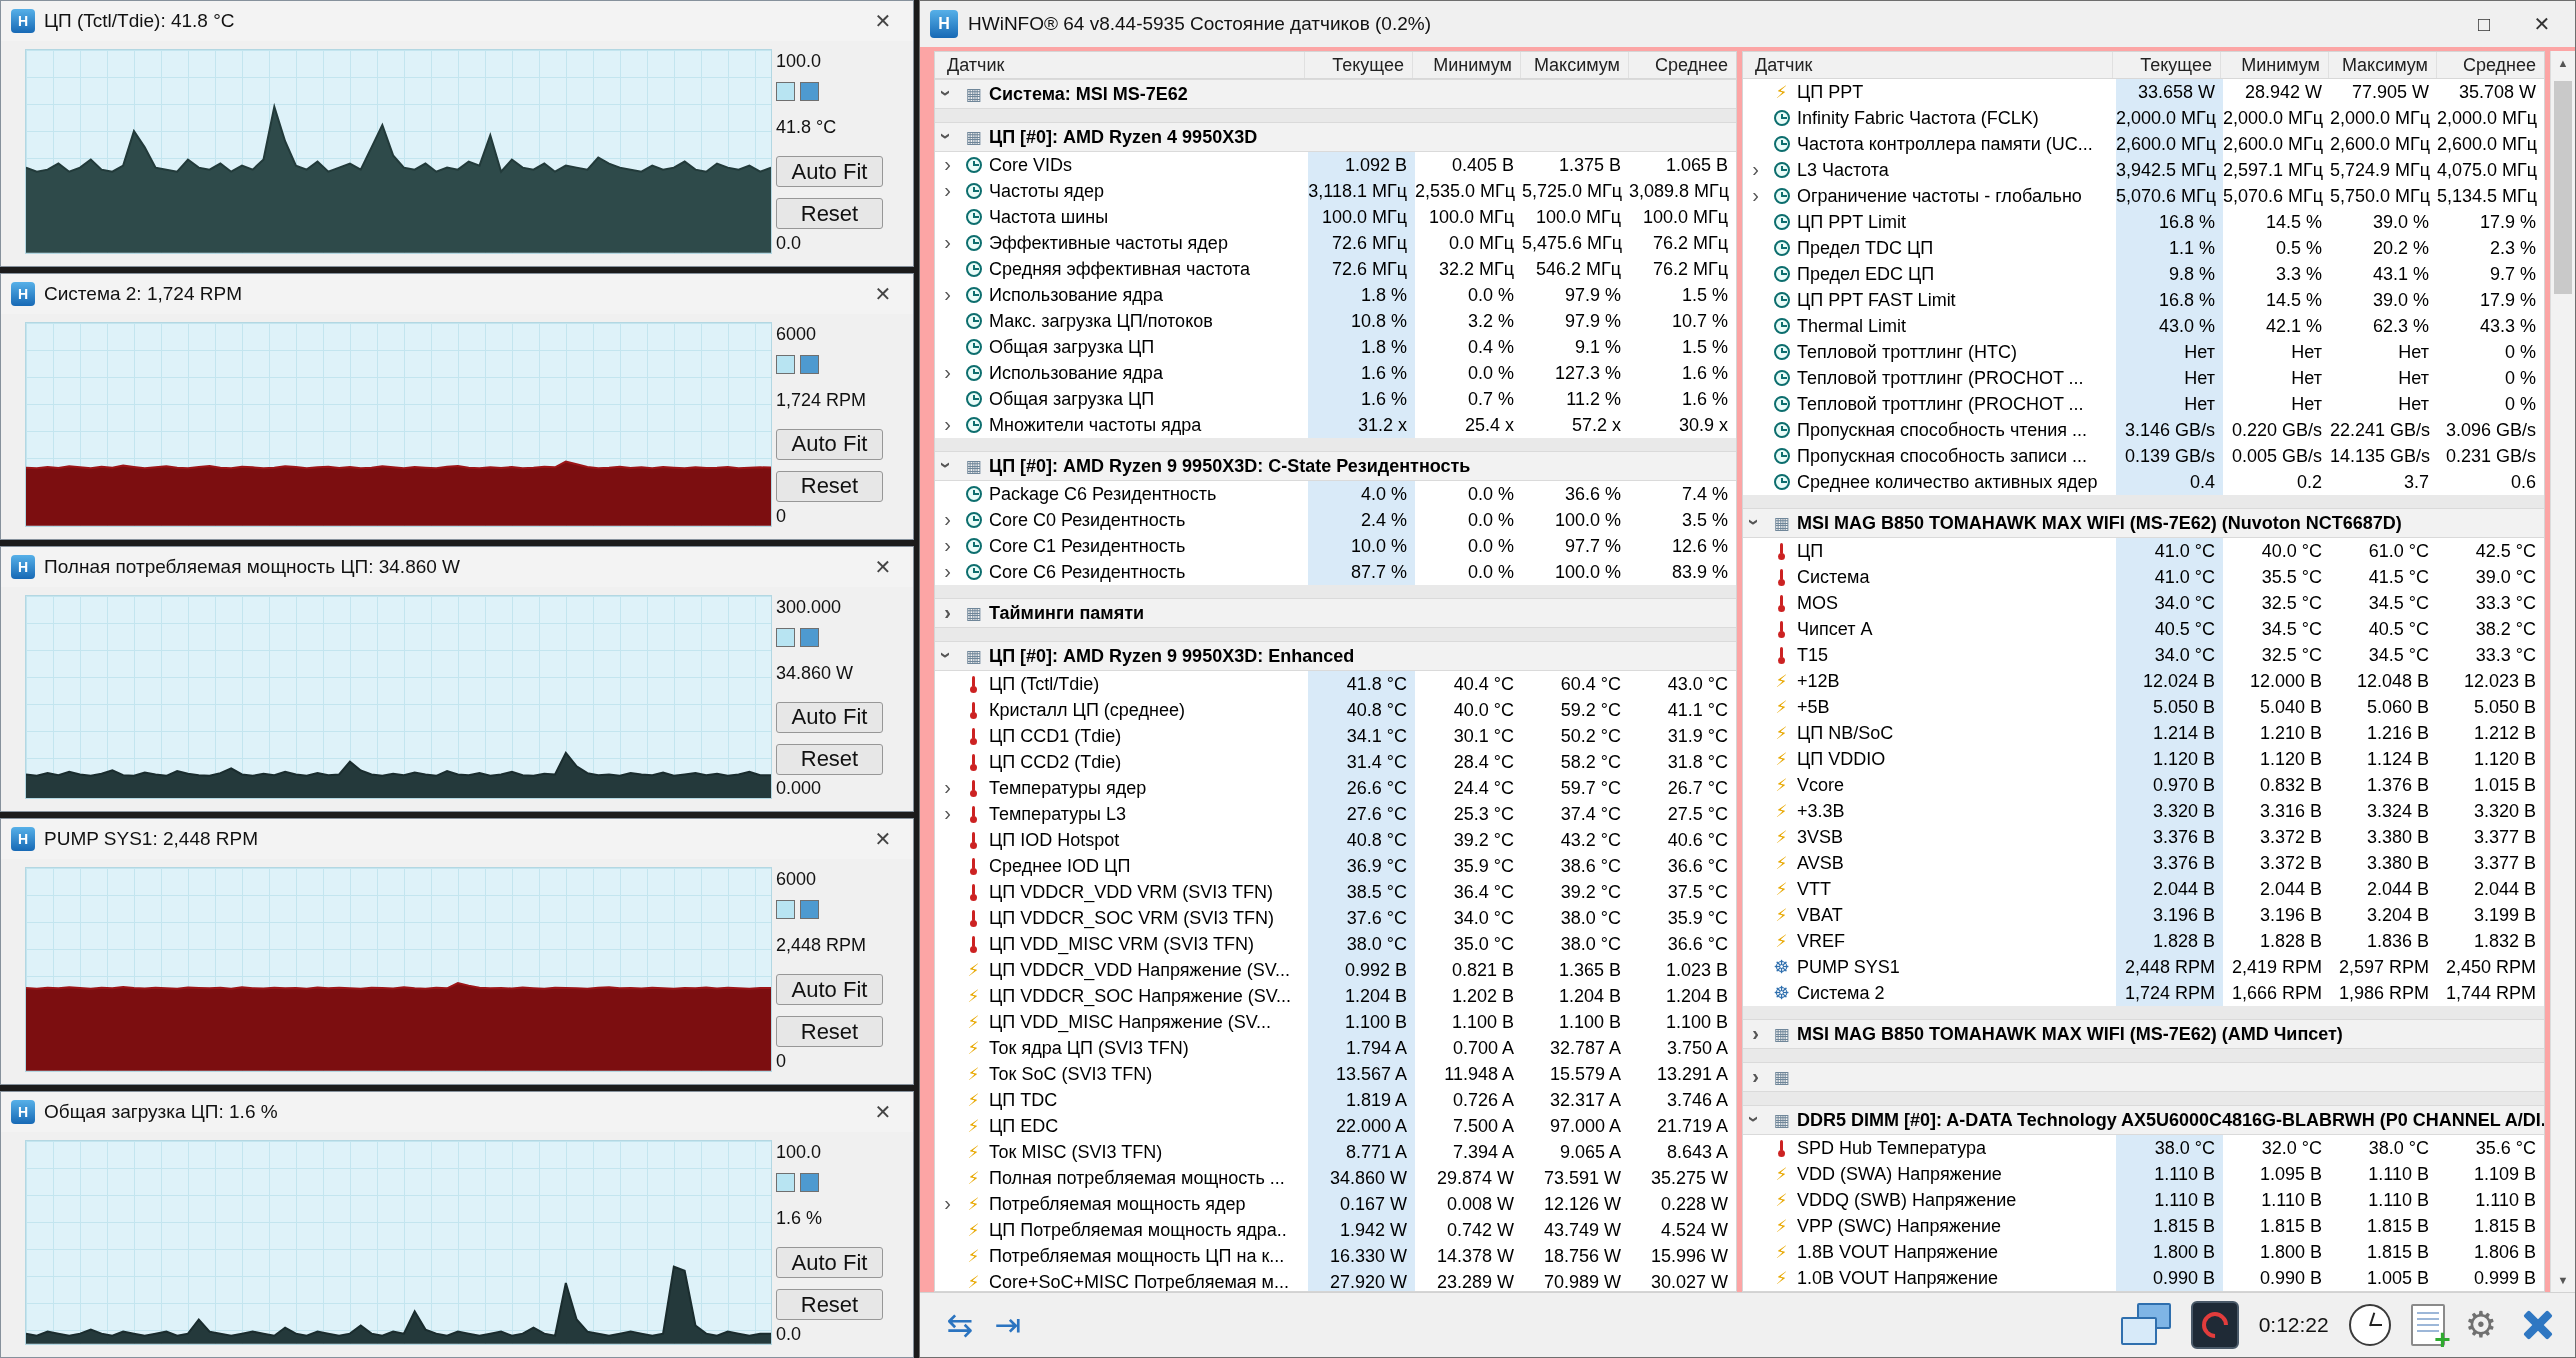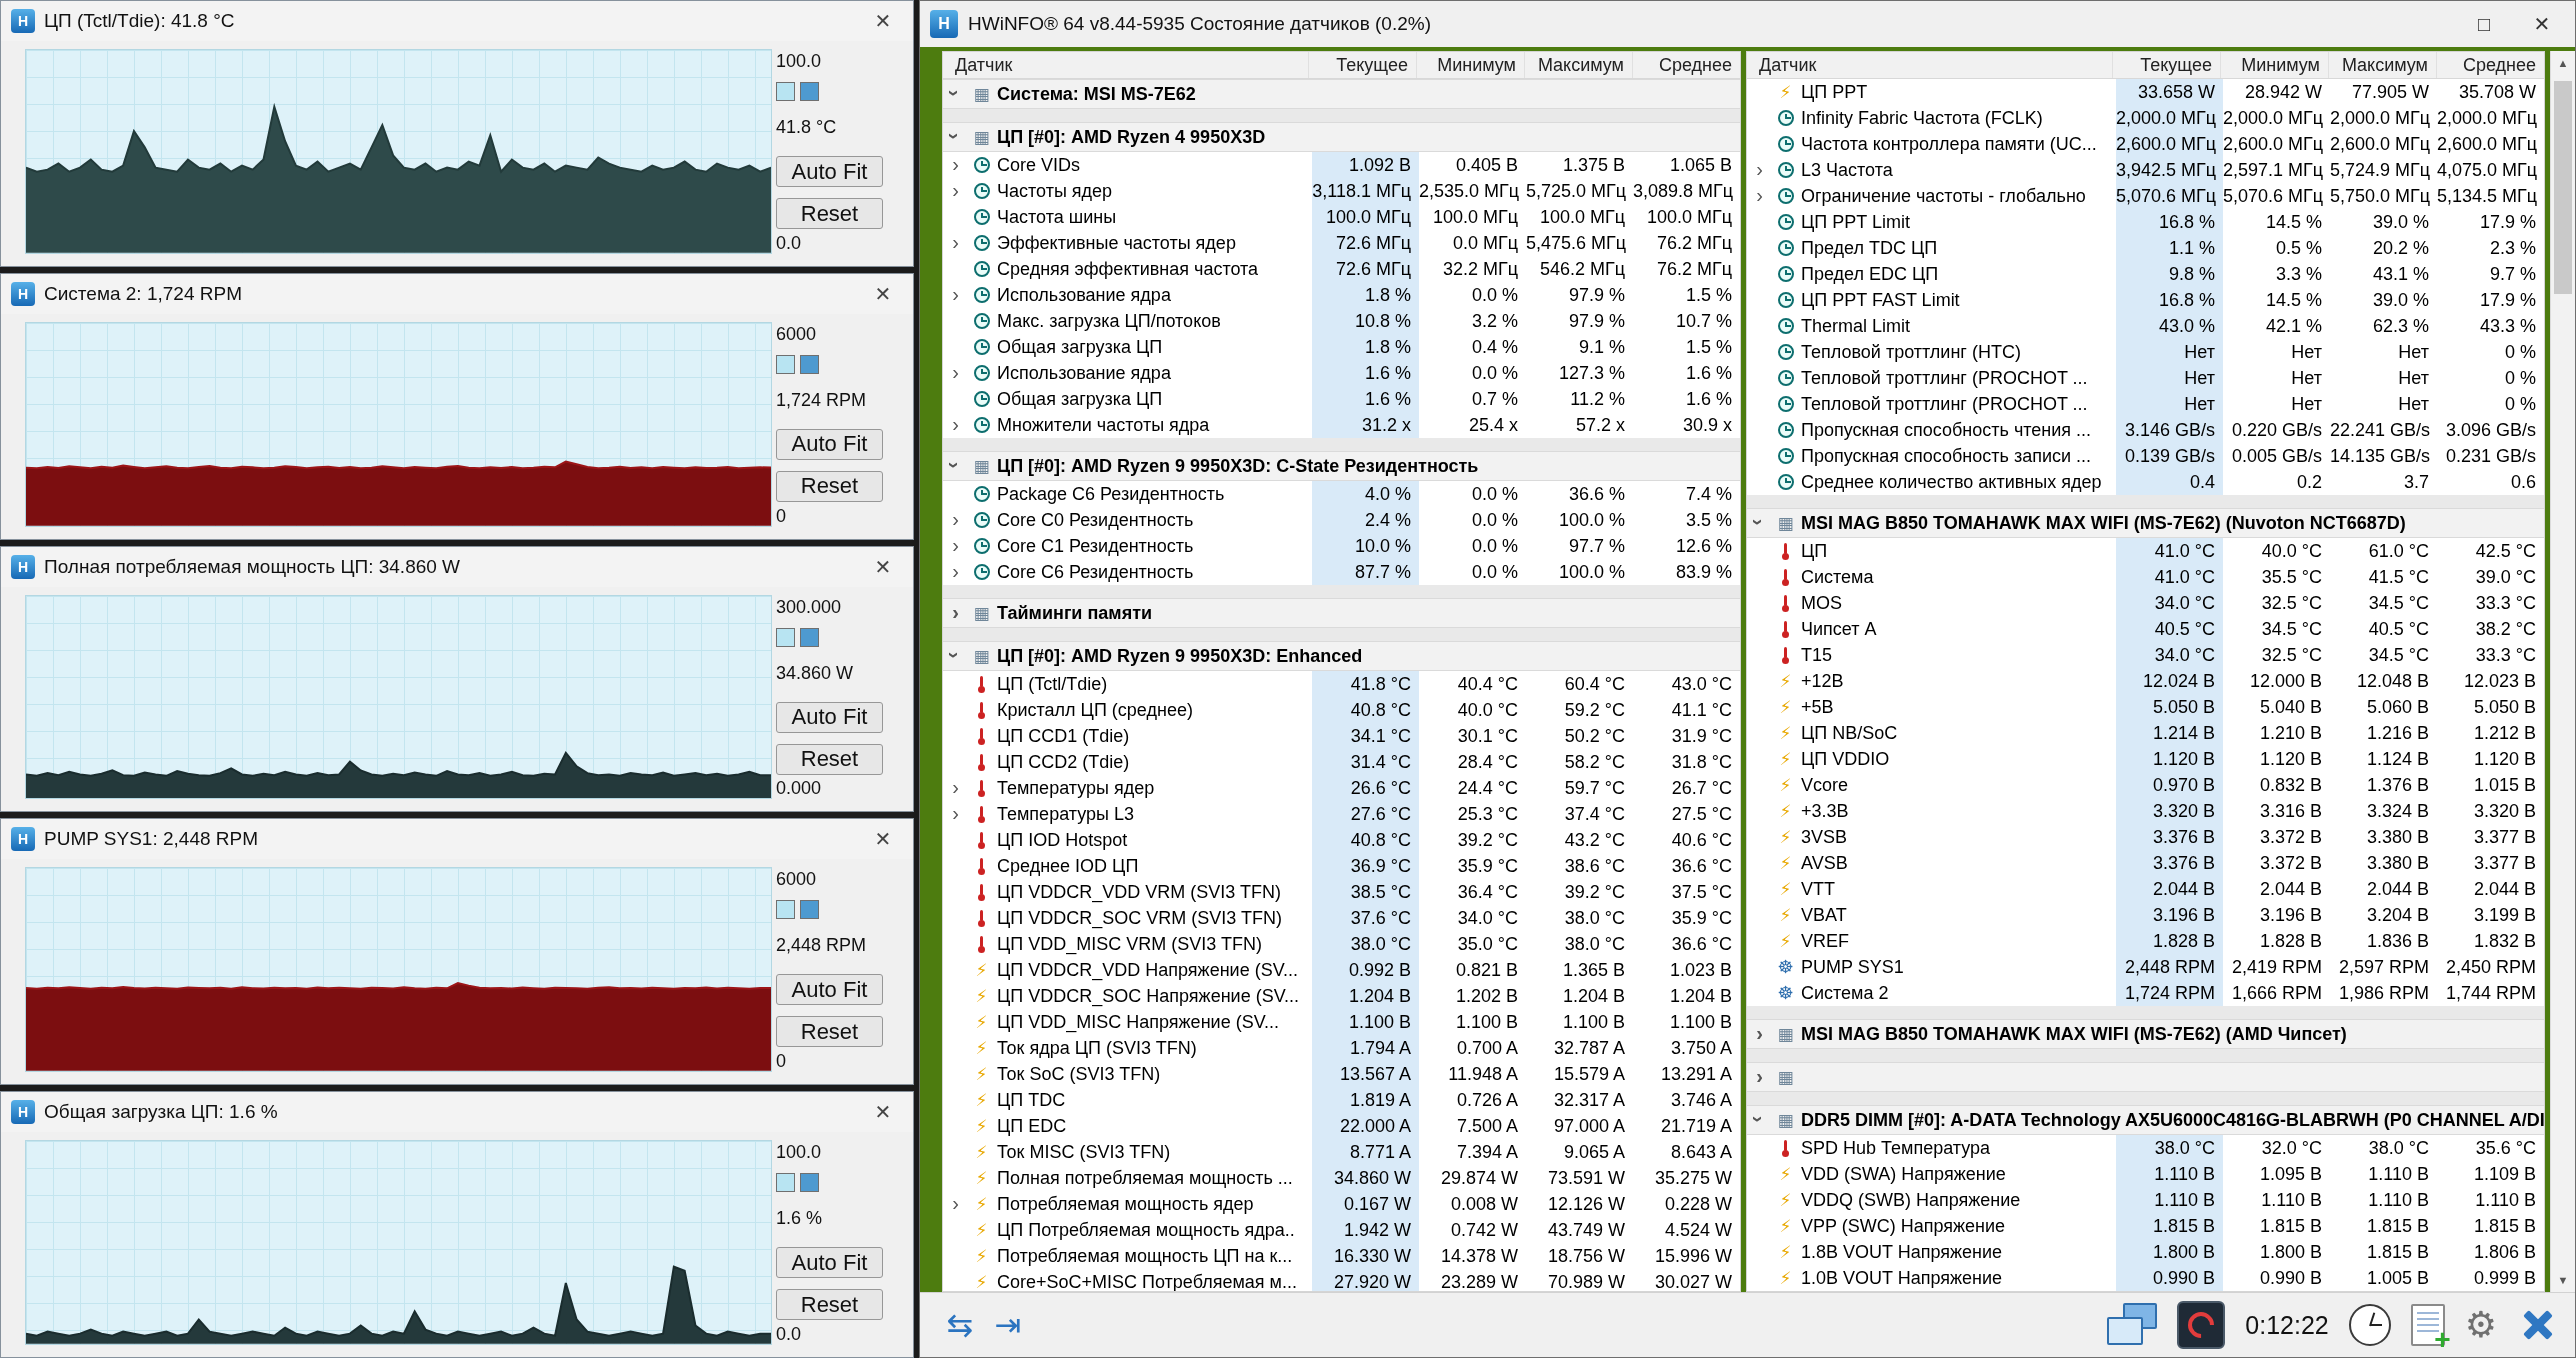--- a/index.html
+++ b/index.html
@@ -30,21 +30,21 @@
   .gbtn{margin-top:11px;width:107px;height:31px;background:#e7e7e7;border:1px solid #979797;border-radius:3px;font-size:22px;font-family:inherit;color:#111;display:grid;place-items:center;padding:0;}
   .gbtn.first{margin-top:18px;}
   .gbottom{margin-top:auto;}
   
   #main{position:absolute;left:919px;top:0;width:1657px;height:1358px;background:#f0f0f0;border:1px solid #6e6e6e;box-sizing:border-box;}
   .mtitle{height:46px;display:flex;align-items:center;gap:10px;padding:0 4px 0 10px;font-size:19px;color:#111;}
   .mico{width:28px;height:28px;font-size:16px;}
   .mtitletext{white-space:nowrap;overflow:hidden;}
   .mbtns{margin-left:auto;display:flex;}
   .mbtn{width:58px;height:44px;display:grid;place-items:center;font-size:20px;color:#333;}
-  .mcontent{position:absolute;top:46px;bottom:65px;left:0;right:0;background:#4d7c0f;display:flex;padding:4px 0 0 22px;box-sizing:border-box;}
+  .mcontent{position:absolute;top:46px;bottom:65px;left:0;right:0;background:#fca5a5;display:flex;padding:4px 0 0 14px;box-sizing:border-box;}
   .spanel{flex:1;min-width:0;background:#fff;border:1px solid #d5d5d5;margin-right:5px;overflow:hidden;display:flex;flex-direction:column;}
   .pbody{flex:1;overflow:hidden;}
   .shead{display:flex;height:26px;flex:none;background:#f1f1f1;border-bottom:1px solid #d8d8d8;font-size:18px;color:#222;}
   .hname{flex:1;padding-left:12px;line-height:26px;}
   .hval{width:99px;flex:none;text-align:right;padding-right:8px;line-height:26px;border-left:1px solid #e0e0e0;box-sizing:content-box;}
   .srow{display:flex;height:26px;align-items:center;font-size:18px;color:#000;}
   .ssec{display:flex;height:28px;align-items:center;font-size:18px;font-weight:bold;color:#000;background:#f2f2f2;border-top:1px solid #dadada;border-bottom:1px solid #dadada;}
   .sgap{height:13px;background:#e9e9e9;}
   .chevslot{width:25px;flex:none;text-align:center;}
   .chev{display:inline-block;font-size:20px;color:#555;line-height:1;}
@@ -70,21 +70,21 @@
   .vthumb{position:absolute;top:30px;left:3px;right:3px;height:213px;background:#c9c9c9;}
   
   .mtoolbar{position:absolute;bottom:0;left:0;right:0;height:65px;background:#f0f0f0;border-top:1px solid #d2d2d2;display:flex;align-items:center;padding:0 16px;box-sizing:border-box;}
   .tbtn{width:48px;height:44px;display:grid;place-items:center;font-size:32px;color:#2b74c0;}
   .tright{margin-left:auto;display:flex;align-items:center;gap:20px;}
   .t-mon{width:50px;height:44px;position:relative;}
   .t-mon::before{content:'';position:absolute;right:0;top:0;width:30px;height:22px;background:#7fb5e6;border:2px solid #2f6fae;border-radius:2px;}
   .t-mon::after{content:'';position:absolute;left:0;bottom:2px;width:32px;height:24px;background:#d7eaf9;border:2px solid #2f6fae;border-radius:2px;}
   .t-hwbox{width:48px;height:48px;background:#1f2a36;border:2px solid #4a5968;border-radius:6px;display:grid;place-items:center;box-sizing:border-box;}
   .t-hwbox .gauge{width:26px;height:26px;border-radius:50%;border:4px solid #e23c3c;border-bottom-color:transparent;transform:rotate(-45deg);box-sizing:border-box;}
-  .t-time{font-size:25px;color:#111;}
+  .t-time{font-size:21px;color:#111;}
   .t-clock{width:42px;height:42px;border-radius:50%;background:#fff;border:2px solid #3a3a3a;position:relative;box-sizing:border-box;}
   .t-clock::before{content:'';position:absolute;left:50%;top:6px;width:2px;height:14px;background:#222;transform-origin:bottom center;transform:translateX(-50%) rotate(18deg);}
   .t-clock::after{content:'';position:absolute;left:50%;top:50%;width:12px;height:2px;background:#222;margin-top:-1px;}
   .t-rep{width:34px;height:42px;background:#fff;border:2px solid #8a8a8a;border-radius:2px;position:relative;box-sizing:border-box;}
   .t-rep .lines{position:absolute;left:4px;right:4px;top:6px;height:22px;background:repeating-linear-gradient(#9db7d8 0 2px,transparent 2px 6px);}
   .t-rep .plus{position:absolute;right:-8px;bottom:-10px;font-size:28px;font-weight:bold;color:#2faa2f;line-height:1;}
   .t-gear{font-size:36px;color:#707070;line-height:1;}
   .t-x{width:42px;height:42px;position:relative;}
   .t-x::before,.t-x::after{content:'';position:absolute;left:4px;top:17px;width:34px;height:8px;background:#2f77c2;border-radius:2px;}
   .t-x::before{transform:rotate(45deg);}

